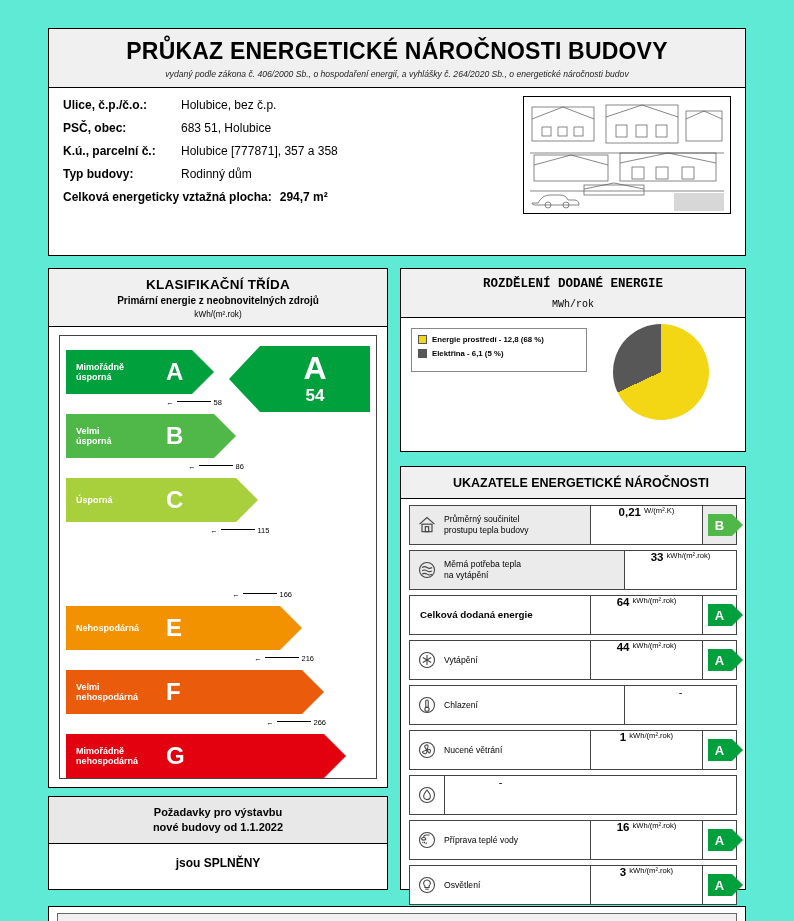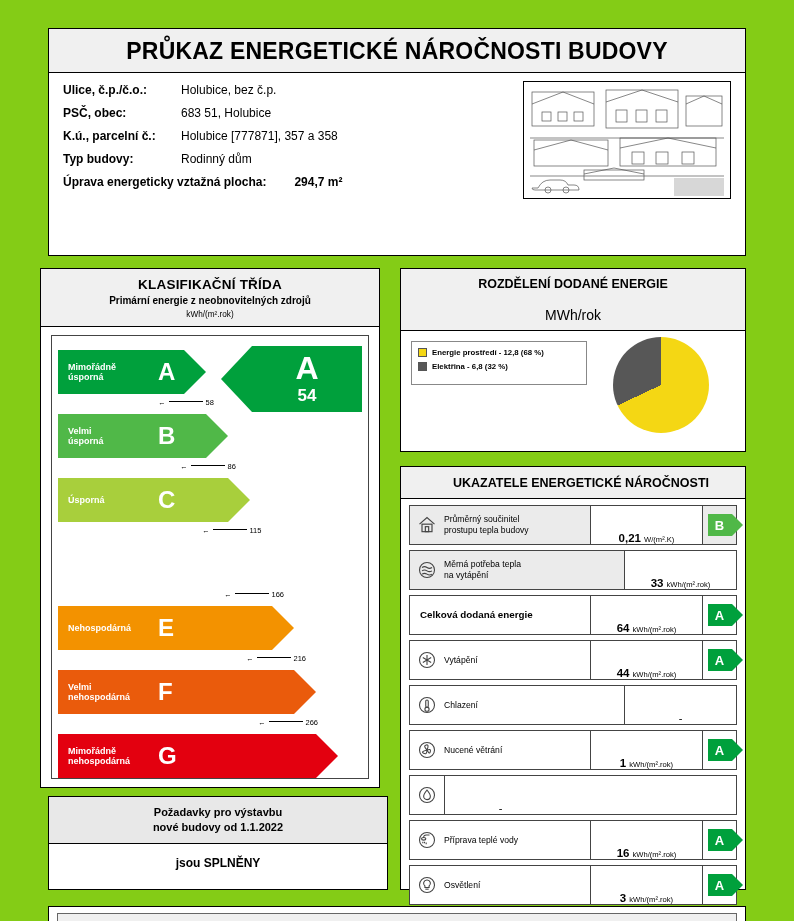--- a/index.html
+++ b/index.html
@@ -5,21 +5,21 @@
   * { box-sizing: border-box; }
   html, body {
     margin: 0; padding: 0;
     background: #ffffff;
     font-family: "Liberation Sans", sans-serif;
   }
   .page {
     width: 794px;
     height: 921px;
     position: relative;
-    background: #84cc16;
+    background: #5eead4;
     overflow: hidden;
   }
 
   
   .header-panel {
     position: absolute;
     left: 48px; top: 28px;
     width: 698px; height: 228px;
     border: 1.5px solid #000;
     background: #fff;
@@ -55,36 +55,36 @@
   .ident-row {
     display: flex;
     margin-bottom: 9px;
   }
   .ident-label {
     width: 118px;
     font-weight: bold;
   }
   .ident-value { }
   .ident-row.area .ident-label { width: auto; padding-right: 8px; }
-  .ident-row.area .ident-value { font-weight: bold; margin-left: 20px; }
+  .ident-row.area .ident-value { font-weight: bold; }
   .thumb-box {
     width: 208px;
     height: 118px;
     border: 1px solid #000;
     margin-left: 10px;
     margin-top: -2px;
     position: relative;
     overflow: hidden;
     background: #fff;
   }
 
   
   .class-panel {
     position: absolute;
-    left: 40px; top: 268px;
+    left: 48px; top: 268px;
     width: 340px; height: 520px;
     border: 1.5px solid #000;
     background: #fff;
   }
   .panel-head {
     background: #f0f0f0;
     border-bottom: 1px solid #000;
     text-align: center;
     padding: 8px 4px 7px 4px;
   }
@@ -210,23 +210,24 @@
     left: 400px; top: 268px;
     width: 346px; height: 184px;
     border: 1.5px solid #000;
     background: #fff;
   }
   .split-head {
     background: #f0f0f0;
     border-bottom: 1px solid #000;
     text-align: center;
     padding: 8px 2px 7px 2px;
+    font-family: Liberation Mono, monospace;
   }
   .split-head .h1 { font-size: 12.5px; font-weight: bold; }
-  .split-head .h2 { font-size: 14px; margin-top: 16px; text-align: center; }
+  .split-head .h2 { font-size: 10px; margin-top: 8px; text-align: center; }
   .split-body {
     display: flex;
     padding: 10px 10px 4px 10px;
   }
   .legend {
     width: 176px;
     border: 1px solid #888;
     padding: 6px 6px;
     height: 44px;
   }
@@ -294,21 +295,21 @@
     display: flex;
     align-items: center;
     font-size: 8.6px;
     line-height: 1.25;
     padding-right: 4px;
   }
   .ind-val {
     width: 112px;
     border-left: 1px solid #444;
     display: flex;
-    align-items: flex-end;
+    align-items: flex-start;
     justify-content: center;
     background: #fff;
     font-size: 8px;
     position: relative;
   }
   .ind-row.shaded .ind-val { background: #fff; }
   .ind-num { font-size: 11.5px; font-weight: bold; margin-right: 3px; }
   .ind-unit { font-size: 7.6px; }
   .ind-badge {
     width: 34px;
@@ -357,41 +358,42 @@
   svg { display: block; }
 </style>
 </head>
 <body>
 
 <div class="page">
 
   <div class="header-panel">
     <div class="header-title-box">
       <div class="doc-title">PRŮKAZ ENERGETICKÉ NÁROČNOSTI BUDOVY</div>
+      <div class="doc-subtitle">vydaný podle zákona č. 406/2000 Sb., o hospodaření energií, a vyhlášky č. 264/2020 Sb., o energetické náročnosti budov</div>
     </div>
     <div class="header-body">
       <div class="ident-table">
         <div class="ident-row">
           <div class="ident-label">Ulice, č.p./č.o.:</div>
           <div class="ident-value">Holubice, bez č.p.</div>
         </div>
         <div class="ident-row">
           <div class="ident-label">PSČ, obec:</div>
           <div class="ident-value">683 51, Holubice</div>
         </div>
         <div class="ident-row">
           <div class="ident-label">K.ú., parcelní č.:</div>
           <div class="ident-value">Holubice [777871], 357 a 358</div>
         </div>
         <div class="ident-row">
           <div class="ident-label">Typ budovy:</div>
           <div class="ident-value">Rodinný dům</div>
         </div>
         <div class="ident-row area">
-          <div class="ident-label">Úprava energeticky vztažná plocha:</div>
+          <div class="ident-label">Celková energeticky vztažná plocha:</div>
           <div class="ident-value">294,7 m²</div>
         </div>
       </div>
       <div class="thumb-box">
         <svg width="206" height="116" viewBox="0 0 206 116">
           <rect x="0" y="0" width="206" height="116" fill="#ffffff"></rect>
 
           <g stroke="#555" stroke-width="0.7" fill="none">
             <rect x="8" y="10" width="62" height="34"></rect>
             <path d="M8 22 L39 10 L70 22"></path>
@@ -528,21 +530,21 @@
       <div class="h2">MWh/rok</div>
     </div>
     <div class="split-body">
       <div class="legend">
         <div class="legend-row">
           <span class="swatch" style="background:#f4d714;"></span>
           <span>Energie prostředí - 12,8 (68 %)</span>
         </div>
         <div class="legend-row">
           <span class="swatch" style="background:#575757;"></span>
-          <span>Elektřina - 6,8 (32 %)</span>
+          <span>Elektřina - 6,1 (5 %)</span>
         </div>
       </div>
       <div class="pie-wrap">
         <div class="pie" style="background: conic-gradient(from 0deg, #f4d714 0 68%, #575757 68% 100%);"></div>
       </div>
     </div>
   </div>
 
   <div class="ind-panel">
     <div class="ind-head">UKAZATELE ENERGETICKÉ NÁROČNOSTI</div>

